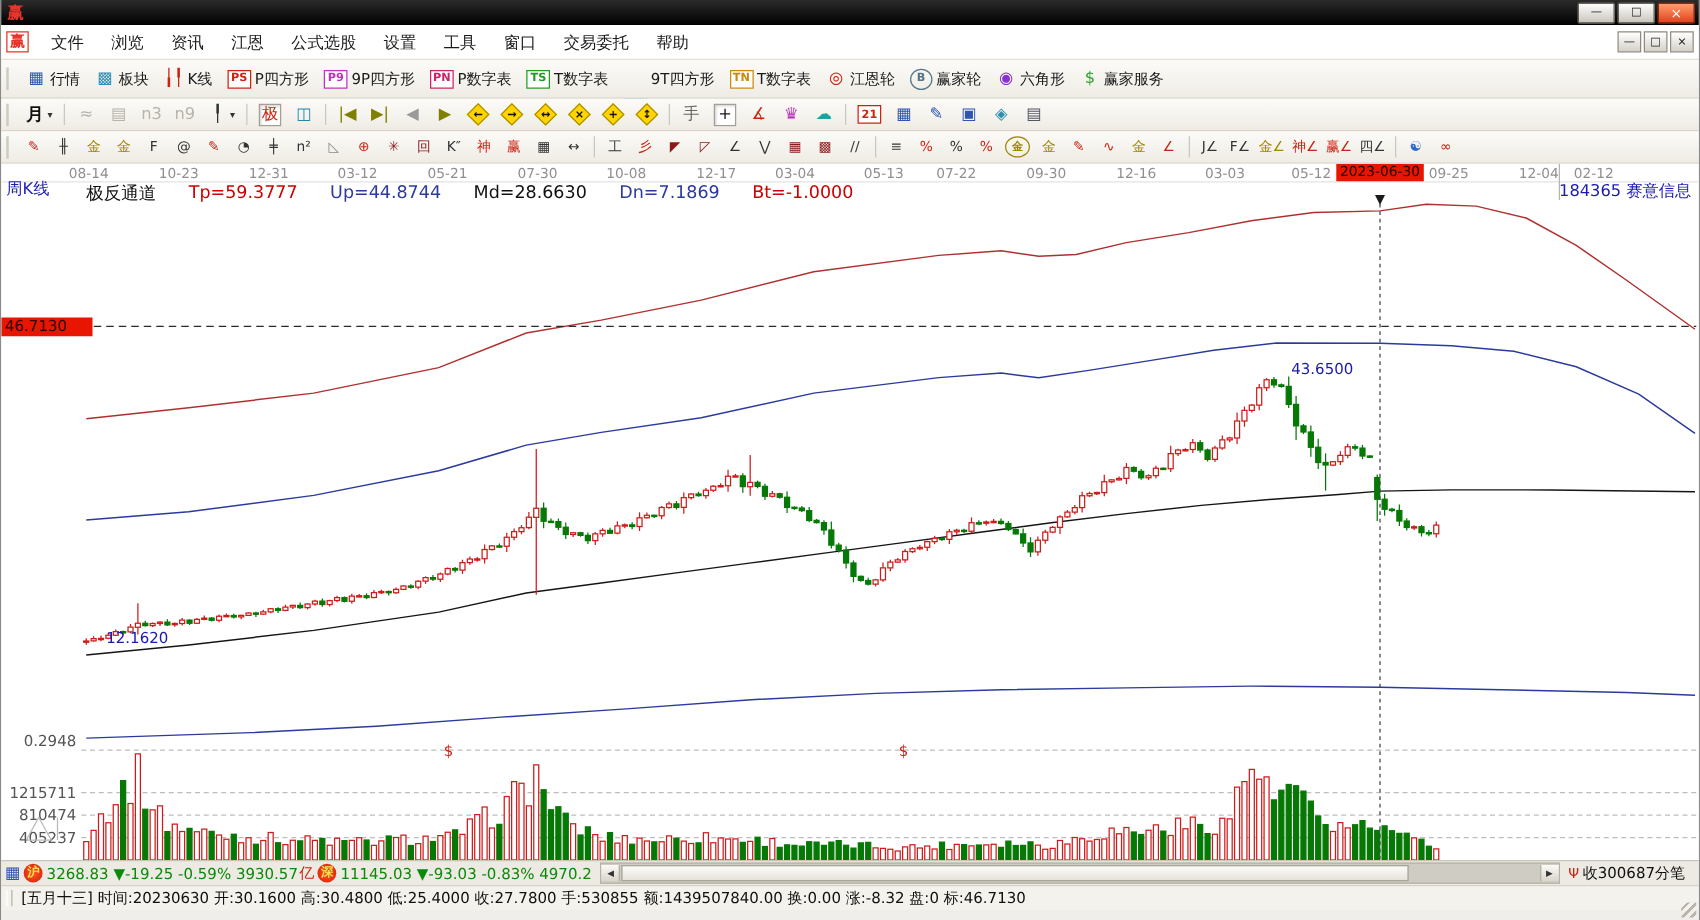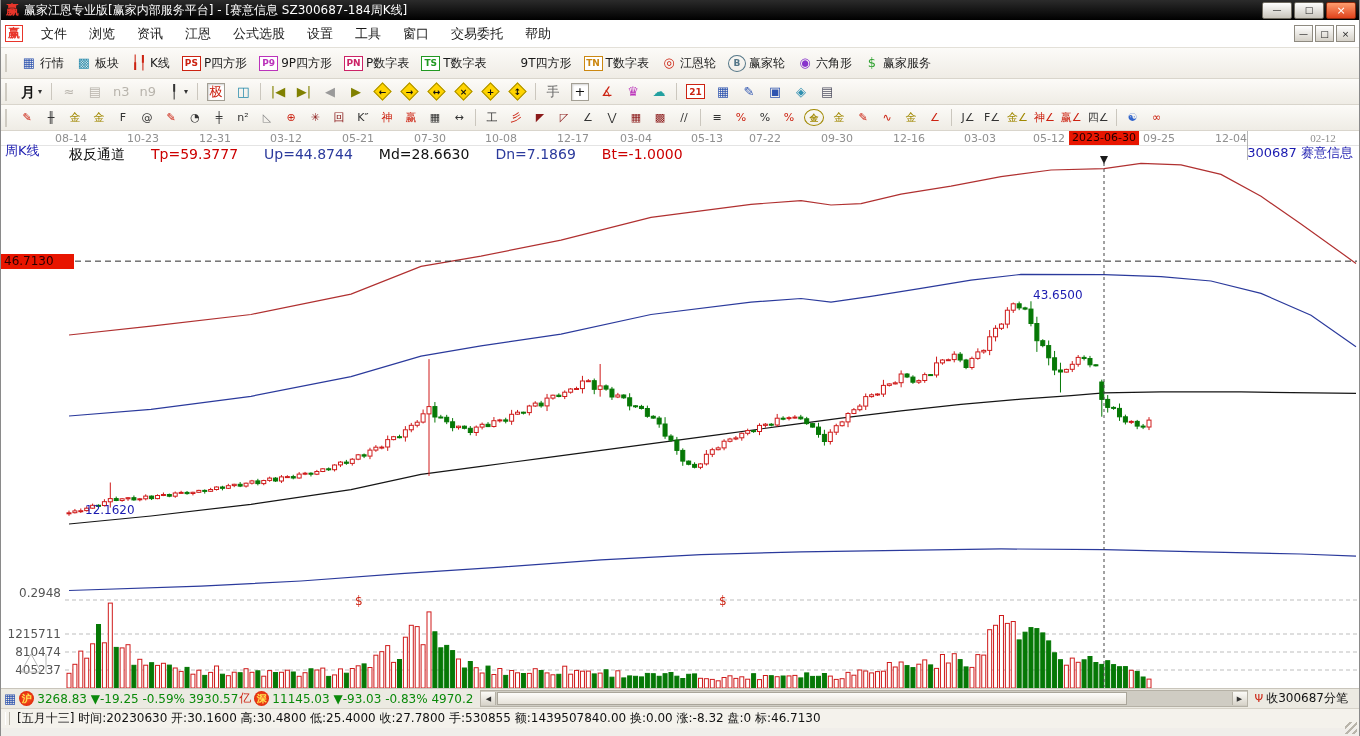--- a/index.html
+++ b/index.html
@@ -67,21 +67,20 @@
   .bottomstrip{flex:1;background:#f0eeea;position:relative}
   .resize-grip{position:absolute;right:2px;bottom:2px;width:12px;height:12px;background:repeating-linear-gradient(135deg,transparent 0 3px,#b9b5ab 3px 5px)}
 </style>
 </head>
 <body>
 
 <div class="window">
 
   <div class="titlebar">
     <span class="app-ic">赢</span>
-    <span class="title-text">赢家江恩专业版[赢家内部服务平台] - [赛意信息  SZ300687-184周K线]</span>
     <span class="flex"></span>
     <span class="win-btn">—</span>
     <span class="win-btn">□</span>
     <span class="win-btn close">×</span>
   </div>
 
   <div class="menubar">
     <span class="menu-logo">赢</span>
     <div id="menu-items" class="menu-items" style="display:flex">
         <span class="menu-item">文件</span>
@@ -987,33 +986,33 @@
         <span class="date-tick" style="left: 635px;">03-04</span>
         <span class="date-tick" style="left: 706px;">05-13</span>
         <span class="date-tick" style="left: 764px;">07-22</span>
         <span class="date-tick" style="left: 836px;">09-30</span>
         <span class="date-tick" style="left: 908px;">12-16</span>
         <span class="date-tick" style="left: 979px;">03-03</span>
         <span class="date-tick" style="left: 1048px;">05-12</span>
         <span class="date-tick hl" style="left: 1103px;">2023-06-30</span>
         <span class="date-tick" style="left: 1158px;">09-25</span>
         <span class="date-tick" style="left: 1230px;">12-04</span>
-        <span class="date-tick" style="left: 1322px; font-family: Liberation Serif, serif;">02-12</span>
+        <span class="date-tick" style="left: 1274px;">02-12</span>
       </div>
     <span class="kperiod-label">周K线</span>
     <div id="indicator-row">
         <span style="color: rgb(17, 17, 17);">极反通道</span>
         <span style="color: rgb(204, 0, 0);">Tp=59.3777</span>
         <span style="color: rgb(43, 58, 156);">Up=44.8744</span>
         <span style="color: rgb(17, 17, 17);">Md=28.6630</span>
         <span style="color: rgb(43, 58, 156);">Dn=7.1869</span>
         <span style="color: rgb(204, 0, 0);">Bt=-1.0000</span>
       </div>
     <span class="stock-divider"></span>
-    <span class="stock-label">300687 赛意信息</span>
+    <span class="stock-label">184365 赛意信息</span>
     <span class="price-marker">46.7130</span>
   </div>
 
   <div class="statusbar">
     <span class="sb-ic">▦</span>
     <span class="mkt-badge">沪</span>
     <span class="sb-green">3268.83 ▼-19.25 -0.59% 3930.57</span>
     <span class="sb-red">亿</span>
     <span class="mkt-badge">深</span>
     <span class="sb-green">11145.03 ▼-93.03 -0.83% 4970.2</span>

